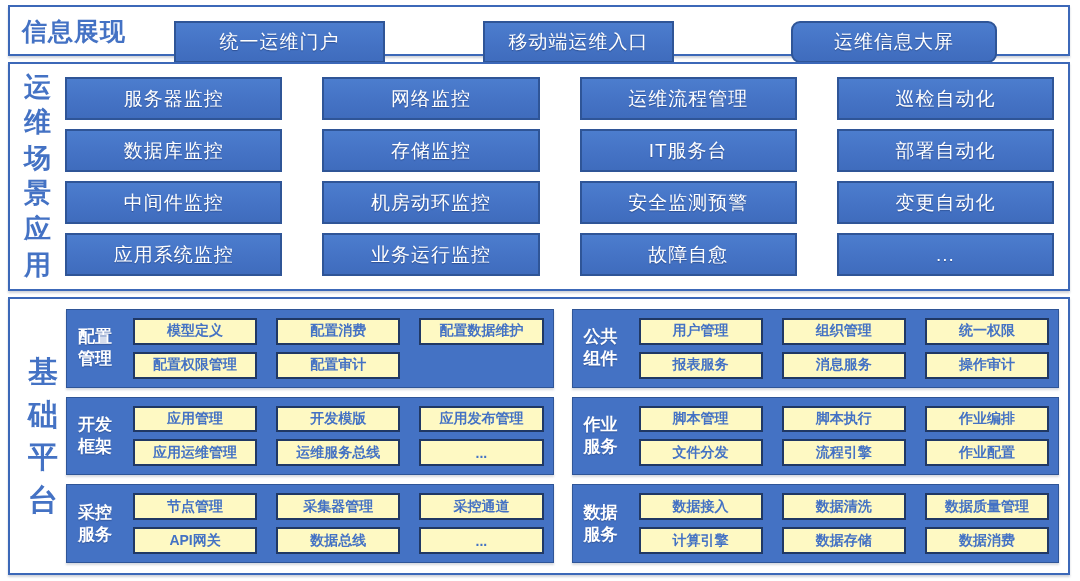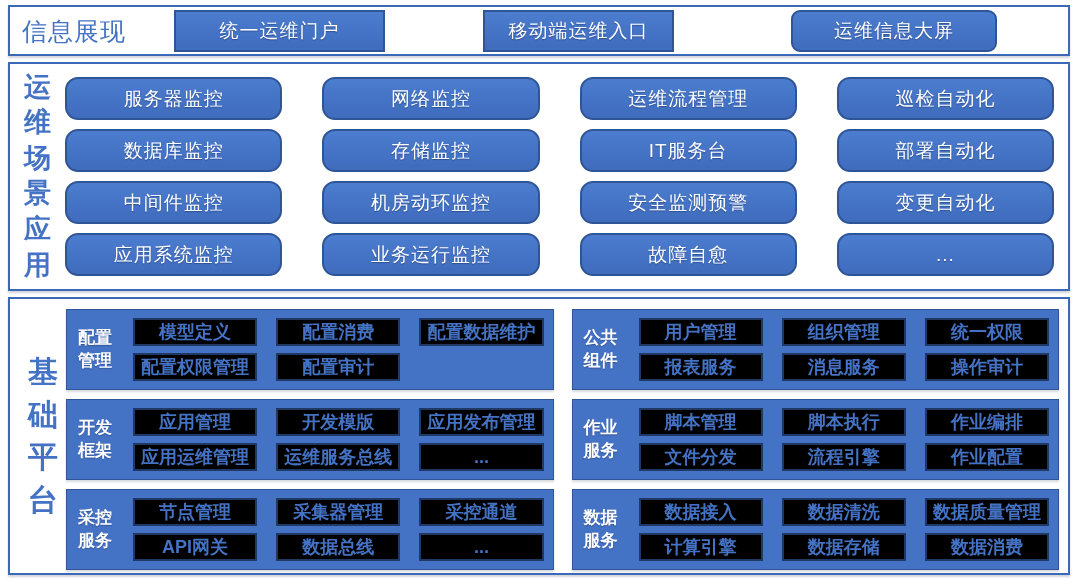--- a/index.html
+++ b/index.html
@@ -7,60 +7,60 @@
     font-family:"Liberation Sans","DejaVu Sans",sans-serif; }
   .page { position:relative; width:1080px; height:581px; background:#fff; overflow:hidden; }
 
   .section { position:absolute; left:8px; width:1062px;
     border:2px solid #3c68b8; background:#fff;
     box-shadow:0 2px 2px rgba(120,130,150,.35); }
   .sec-top    { top:5px;   height:51px;  }
   .sec-middle { top:62px;  height:229px; }
   .sec-bottom { top:297px; height:278px; }
 
-  .h-label { color:#4472c4; font-weight:normal; font-size:25px; letter-spacing:1px; }
+  .h-label { color:#4472c4; font-weight:bold; font-size:25px; letter-spacing:1px; }
   .v-label { position:absolute; top:50%; transform:translateY(-50%);
     color:#4472c4; font-weight:bold; text-align:left;
     word-break:break-all; line-height:1.32; }
   .v-scenario { left:14px; width:30px; font-size:27px; }
   .v-platform { left:18px; width:32px; font-size:30px; line-height:1.42; }
 
   .blue-btn { display:flex; align-items:center; justify-content:center;
     background:#4677c8; background:linear-gradient(180deg,#4c7dce 0%,#4472c4 60%,#3f6cbd 100%);
     border:2px solid #2f5597; color:#ffffff; font-size:19px; letter-spacing:1px;
     text-shadow:0 1px 1px rgba(20,40,90,.45); }
 
   
   .sec-top .h-label { position:absolute; left:12px; top:50%; transform:translateY(-50%); }
-  .top-btn { position:absolute; top:3px; height:42px; }
+  .top-btn { position:absolute; top:14px; height:42px; }
   .top-btn-0 { left:164px; width:211px; }
   .top-btn-1 { left:473px; width:191px; }
   .top-btn-2 { left:781px; width:206px;border-radius:9px; }
 
   
   .scenario-grid { position:absolute; left:55px; right:14px; top:13px; bottom:13px;
     display:grid; grid-template-columns:repeat(4,1fr); column-gap:40px; }
   .scenario-col { display:flex; flex-direction:column; justify-content:space-between; gap:9px; }
-  .scenario-col .blue-btn { flex:1;border-radius:13px; }
+  .scenario-col .blue-btn { flex:1; }
 
   
   .platform-grid { position:absolute; left:56px; right:9px; top:10px; bottom:10px;
     display:grid; grid-template-columns:1fr 1fr; grid-auto-rows:1fr;
     column-gap:18px; row-gap:9px; }
   .group { display:flex; align-items:center; gap:9px;
     background:#4472c4; border:1px solid #2f5597; padding:8px 9px 8px 9px;
     box-shadow:0 2px 2px rgba(120,130,150,.3); }
   .group-label { width:38px; color:#ffffff; font-weight:bold; font-size:17px;
     line-height:1.3; text-align:center; word-break:break-all; flex:none;
     text-shadow:0 1px 1px rgba(20,40,90,.4); }
   .group-items { flex:1; height:100%; display:grid;
     grid-template-columns:repeat(3,1fr); gap:7px 9px; }
   .white-btn { display:flex; align-items:center; justify-content:center;
-    background:#000000; border:2px solid #203864; color:#4472c4;
-    font-weight:bold; font-size:18px; white-space:nowrap; overflow:hidden;margin-left:10px; }
+    background:#fef9c3; border:2px solid #203864; color:#4472c4;
+    font-weight:bold; font-size:14px; white-space:nowrap; overflow:hidden;margin-left:10px; }
 </style>
 </head>
 <body>
 
 <div class="page">
 
   <div class="section sec-top">
     <div class="h-label">信息展现</div>
     <div class="blue-btn top-btn top-btn-0">统一运维门户</div>
     <div class="blue-btn top-btn top-btn-1">移动端运维入口</div>

